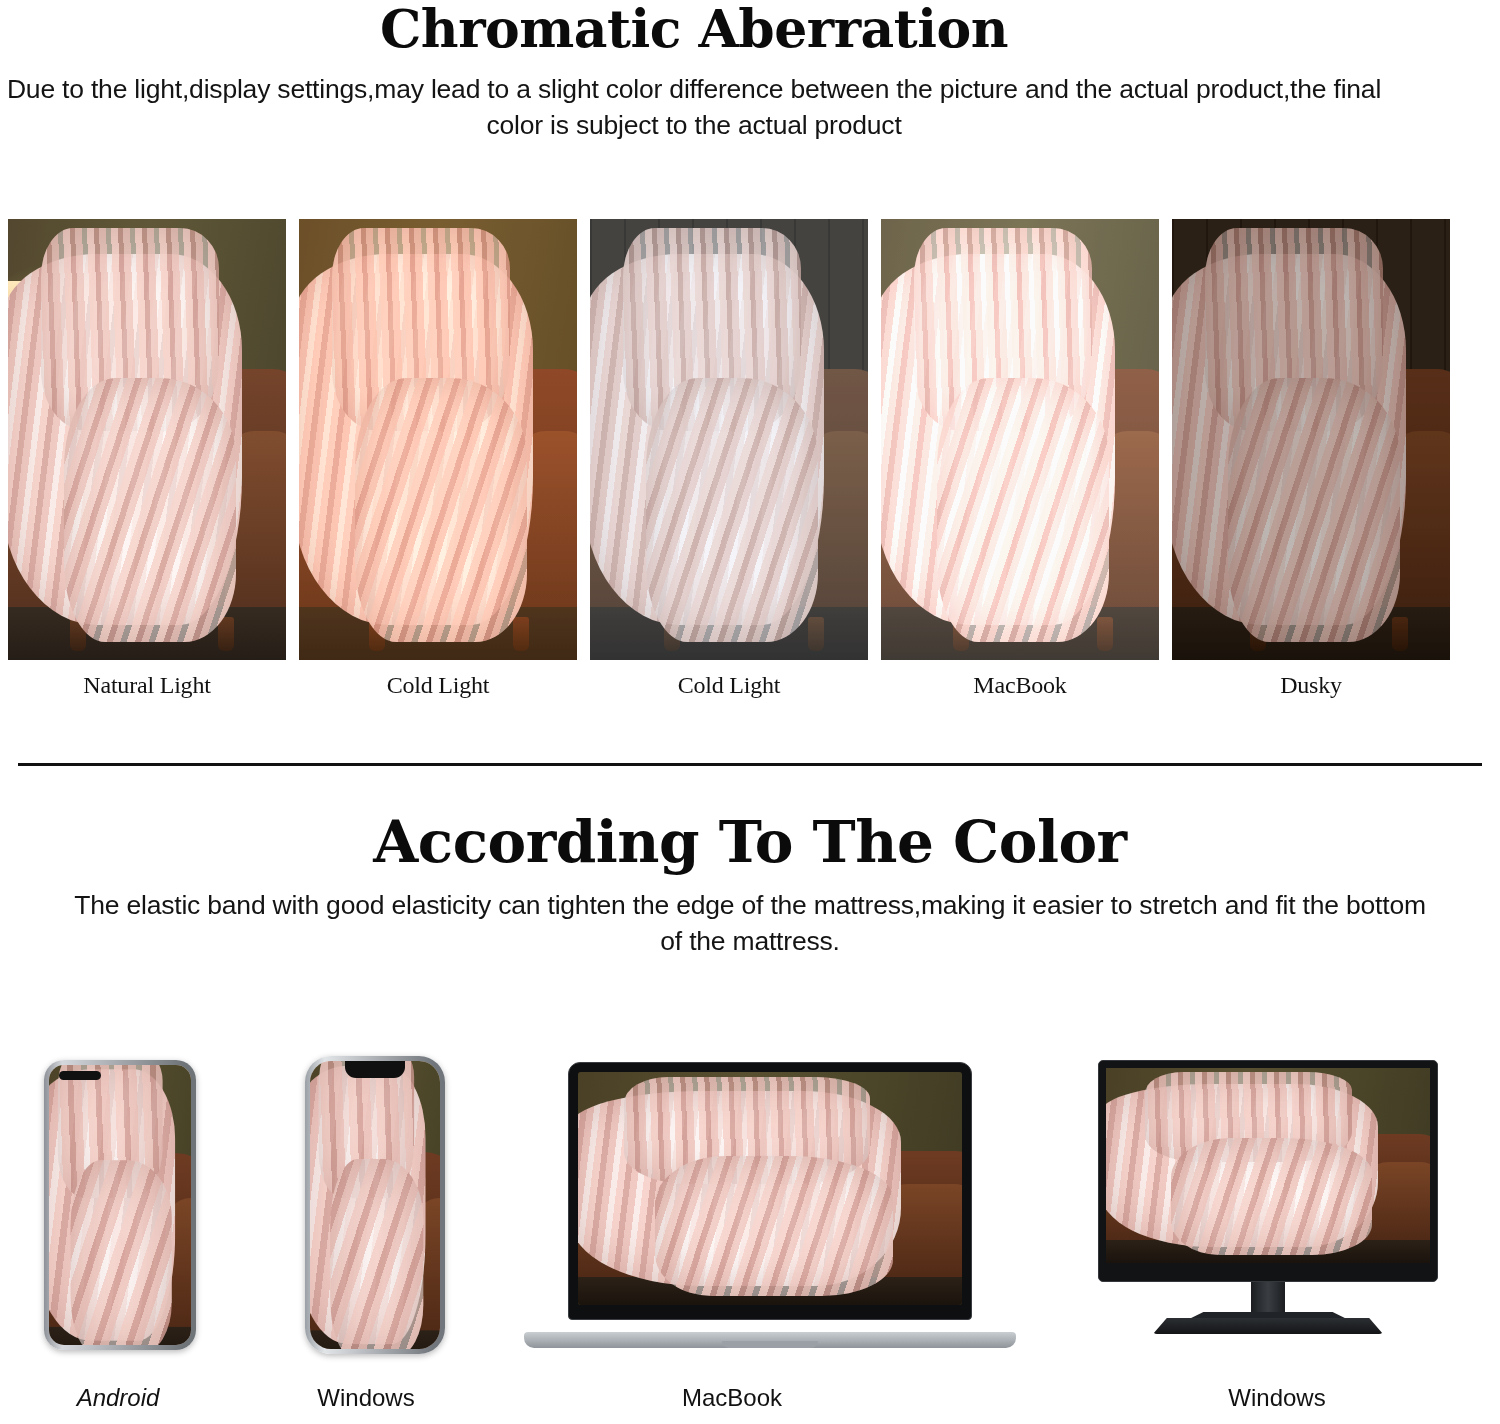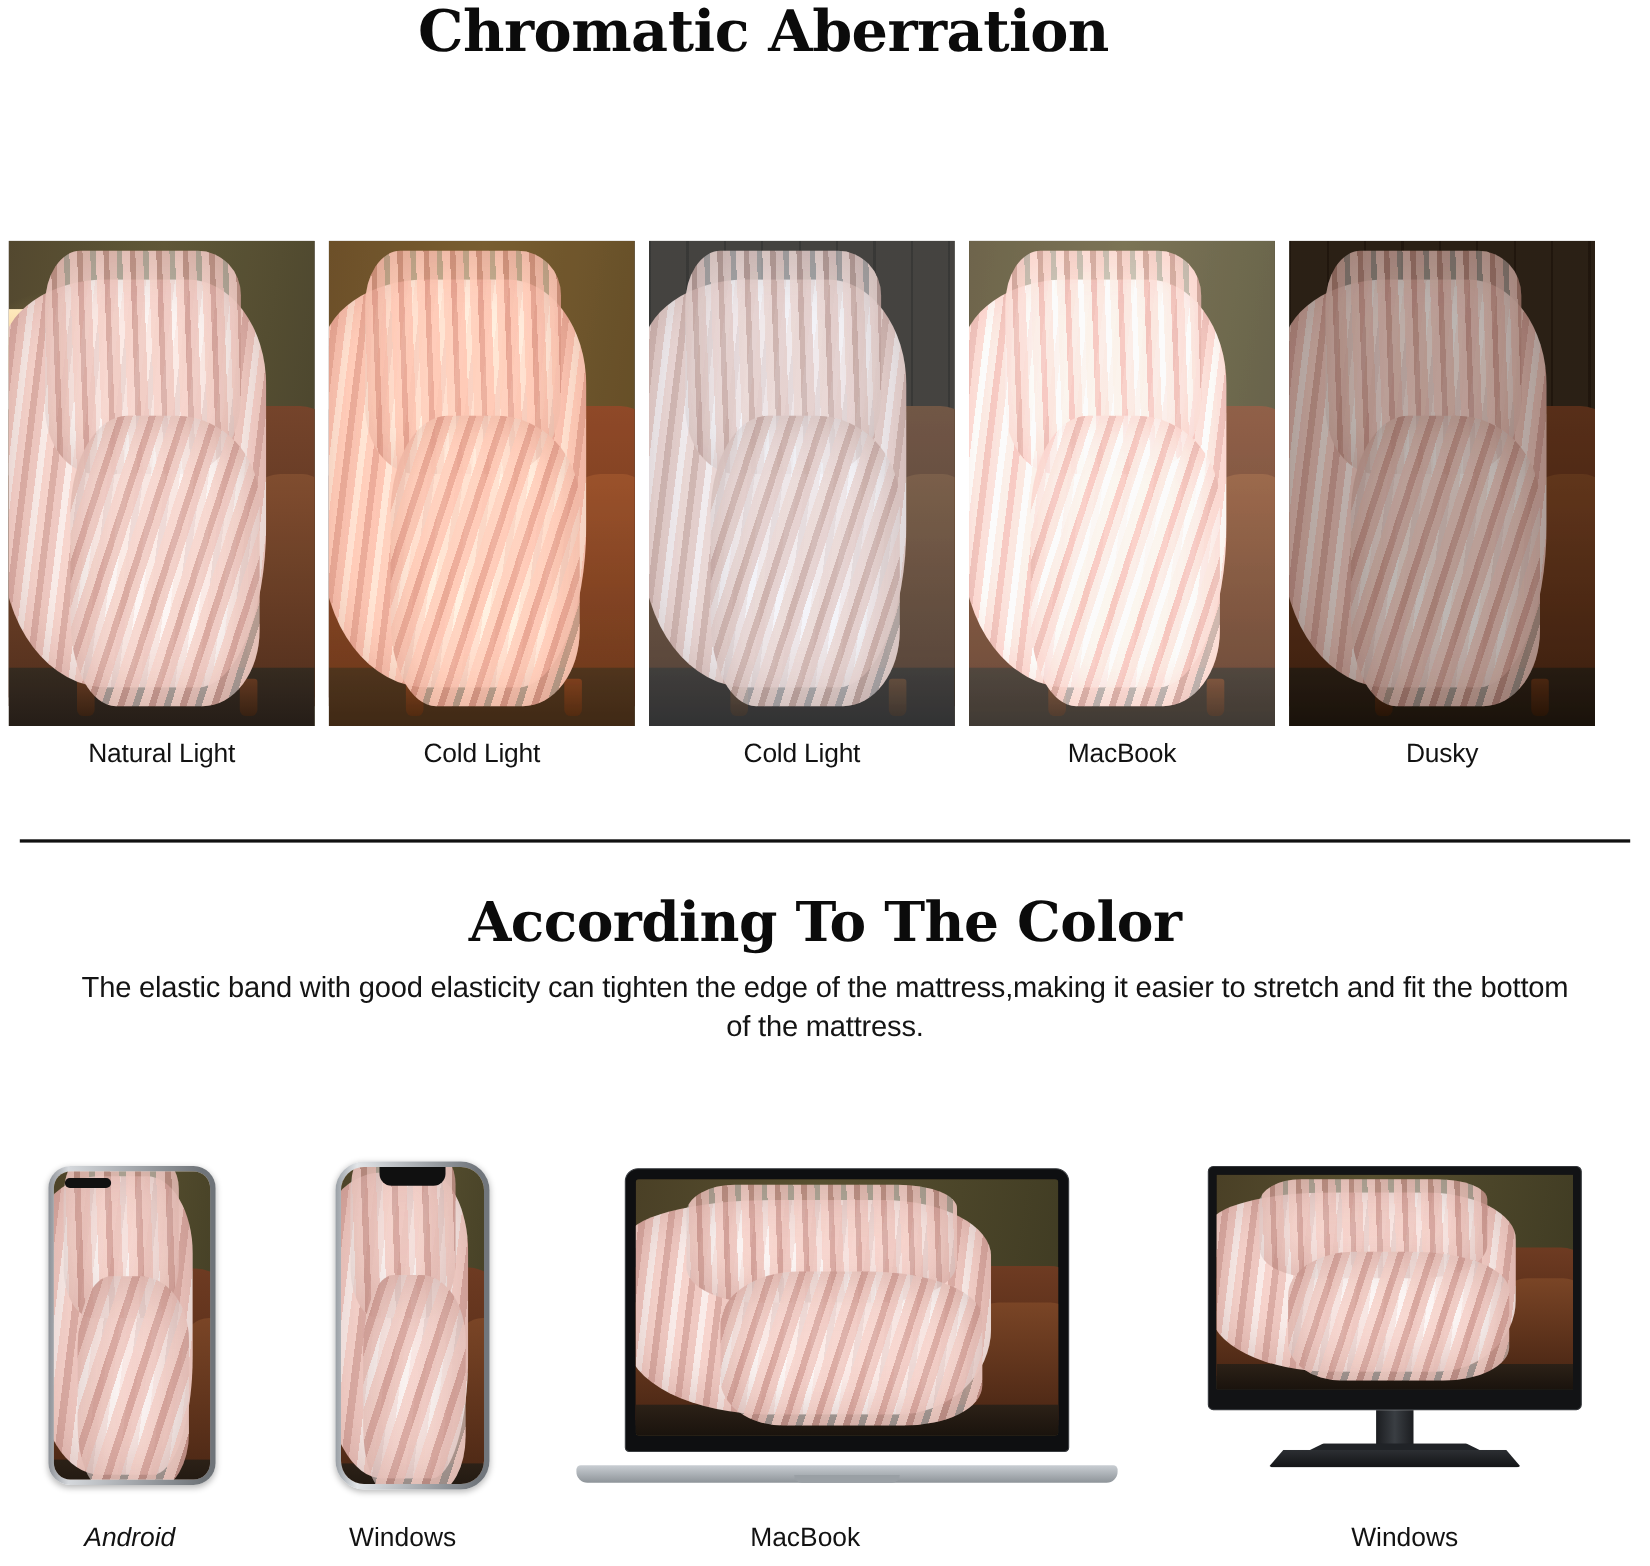--- a/index.html
+++ b/index.html
@@ -51,41 +51,42 @@
     overflow: hidden;
     background: #2a2015;
   }
   .labels {
     position: absolute;
     top: 672px;
     left: 8px;
     width: 1484px;
     display: flex;
     gap: 13px;
+    font-family: Liberation Serif, serif;
   }
   .labels .lbl {
     width: 278px;
     text-align: center;
     font-size: 24px;
     color: #121212;
     letter-spacing: -0.2px;
   }
 
   .divider {
     position: absolute;
     top: 763px;
     left: 18px;
     width: 1464px;
     height: 3px;
     background: #111;
   }
 
   
   .sec2 { position: absolute; top: 810px; left: 0; width: 1500px; }
-  .sec2 .h1 { font-size: 50px; }
+  .sec2 .h1 { font-size: 58px; }
 
   .devices {
     position: absolute;
     top: 1050px;
     left: 0;
     width: 1500px;
     height: 300px;
   }
   .dev-labels {
     position: absolute;
@@ -337,20 +338,21 @@
     background: #202327;
     clip-path: polygon(12% 0, 88% 0, 100% 100%, 0 100%);
   }
 </style>
 </head>
 <body>
 
 <div class="page">
 
   <h1 class="h1">Chromatic Aberration</h1>
+  <p class="subtitle">Due to the light,display settings,may lead to a slight color difference between the picture and the actual product,the final color is subject to the actual product</p>
 
   <div class="strip">
 
     <div class="shot br-natural">
       <div class="scene">
         <div class="wall"></div>
         <div class="glow" style="left:-60px;top:40px;width:220px;height:220px;"></div>
         <div class="lamp-shade" style="left:-18px;top:62px;"></div>
         <div class="lamp-base" style="left:12px;top:118px;"></div>
         <div class="sofa"></div>

